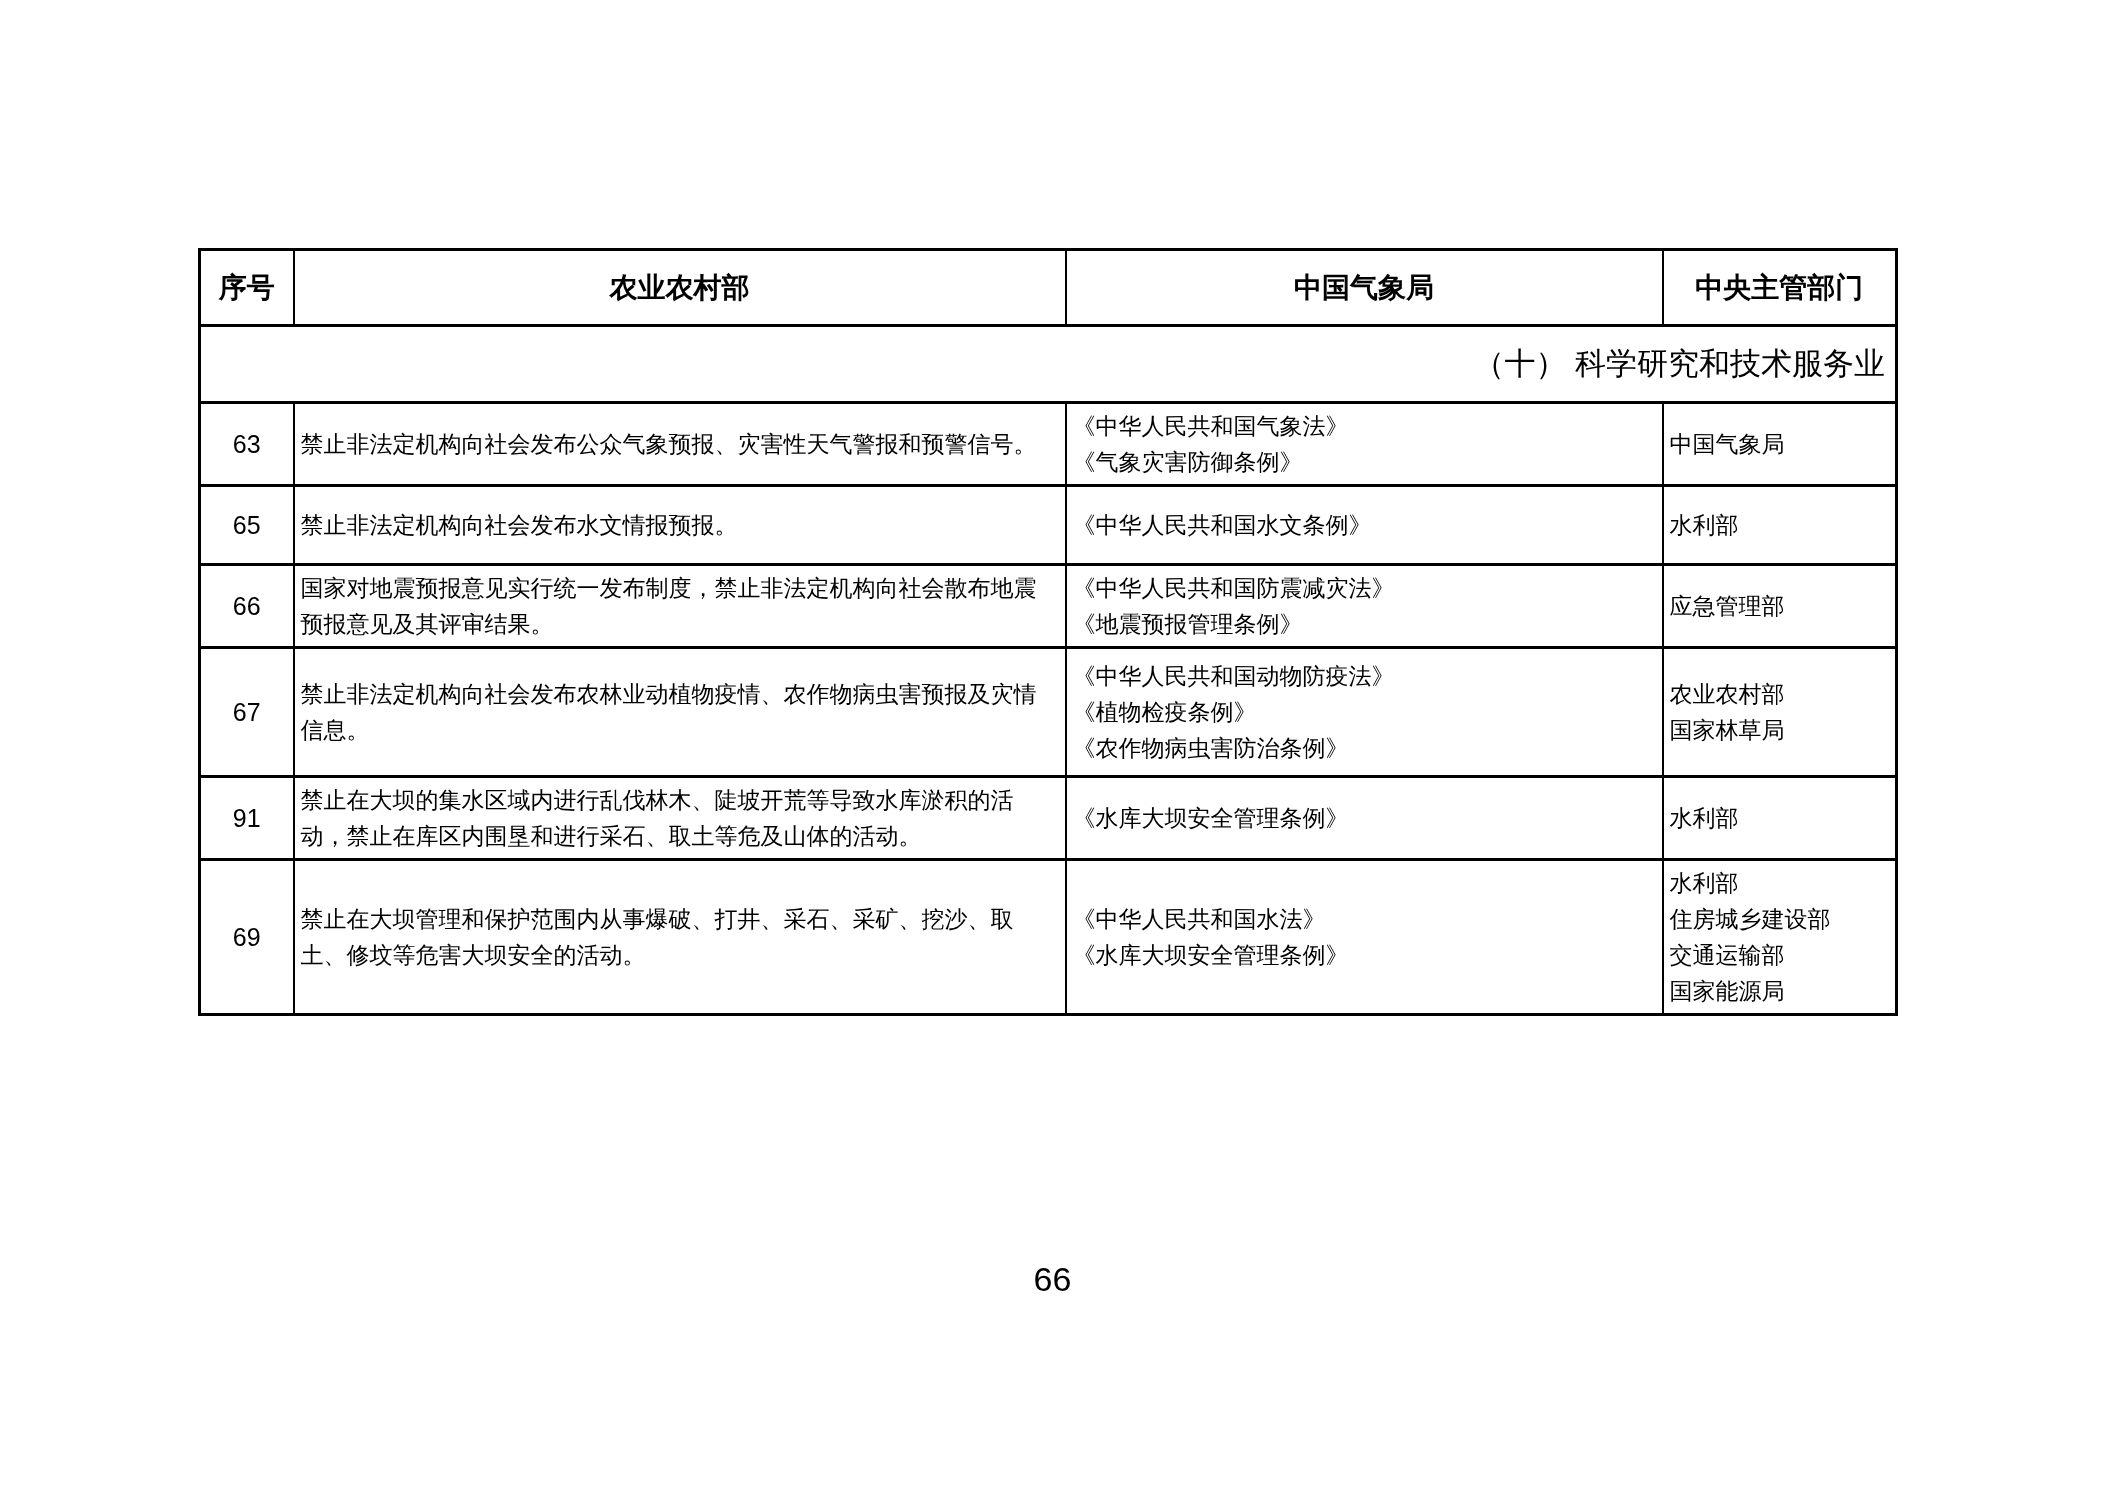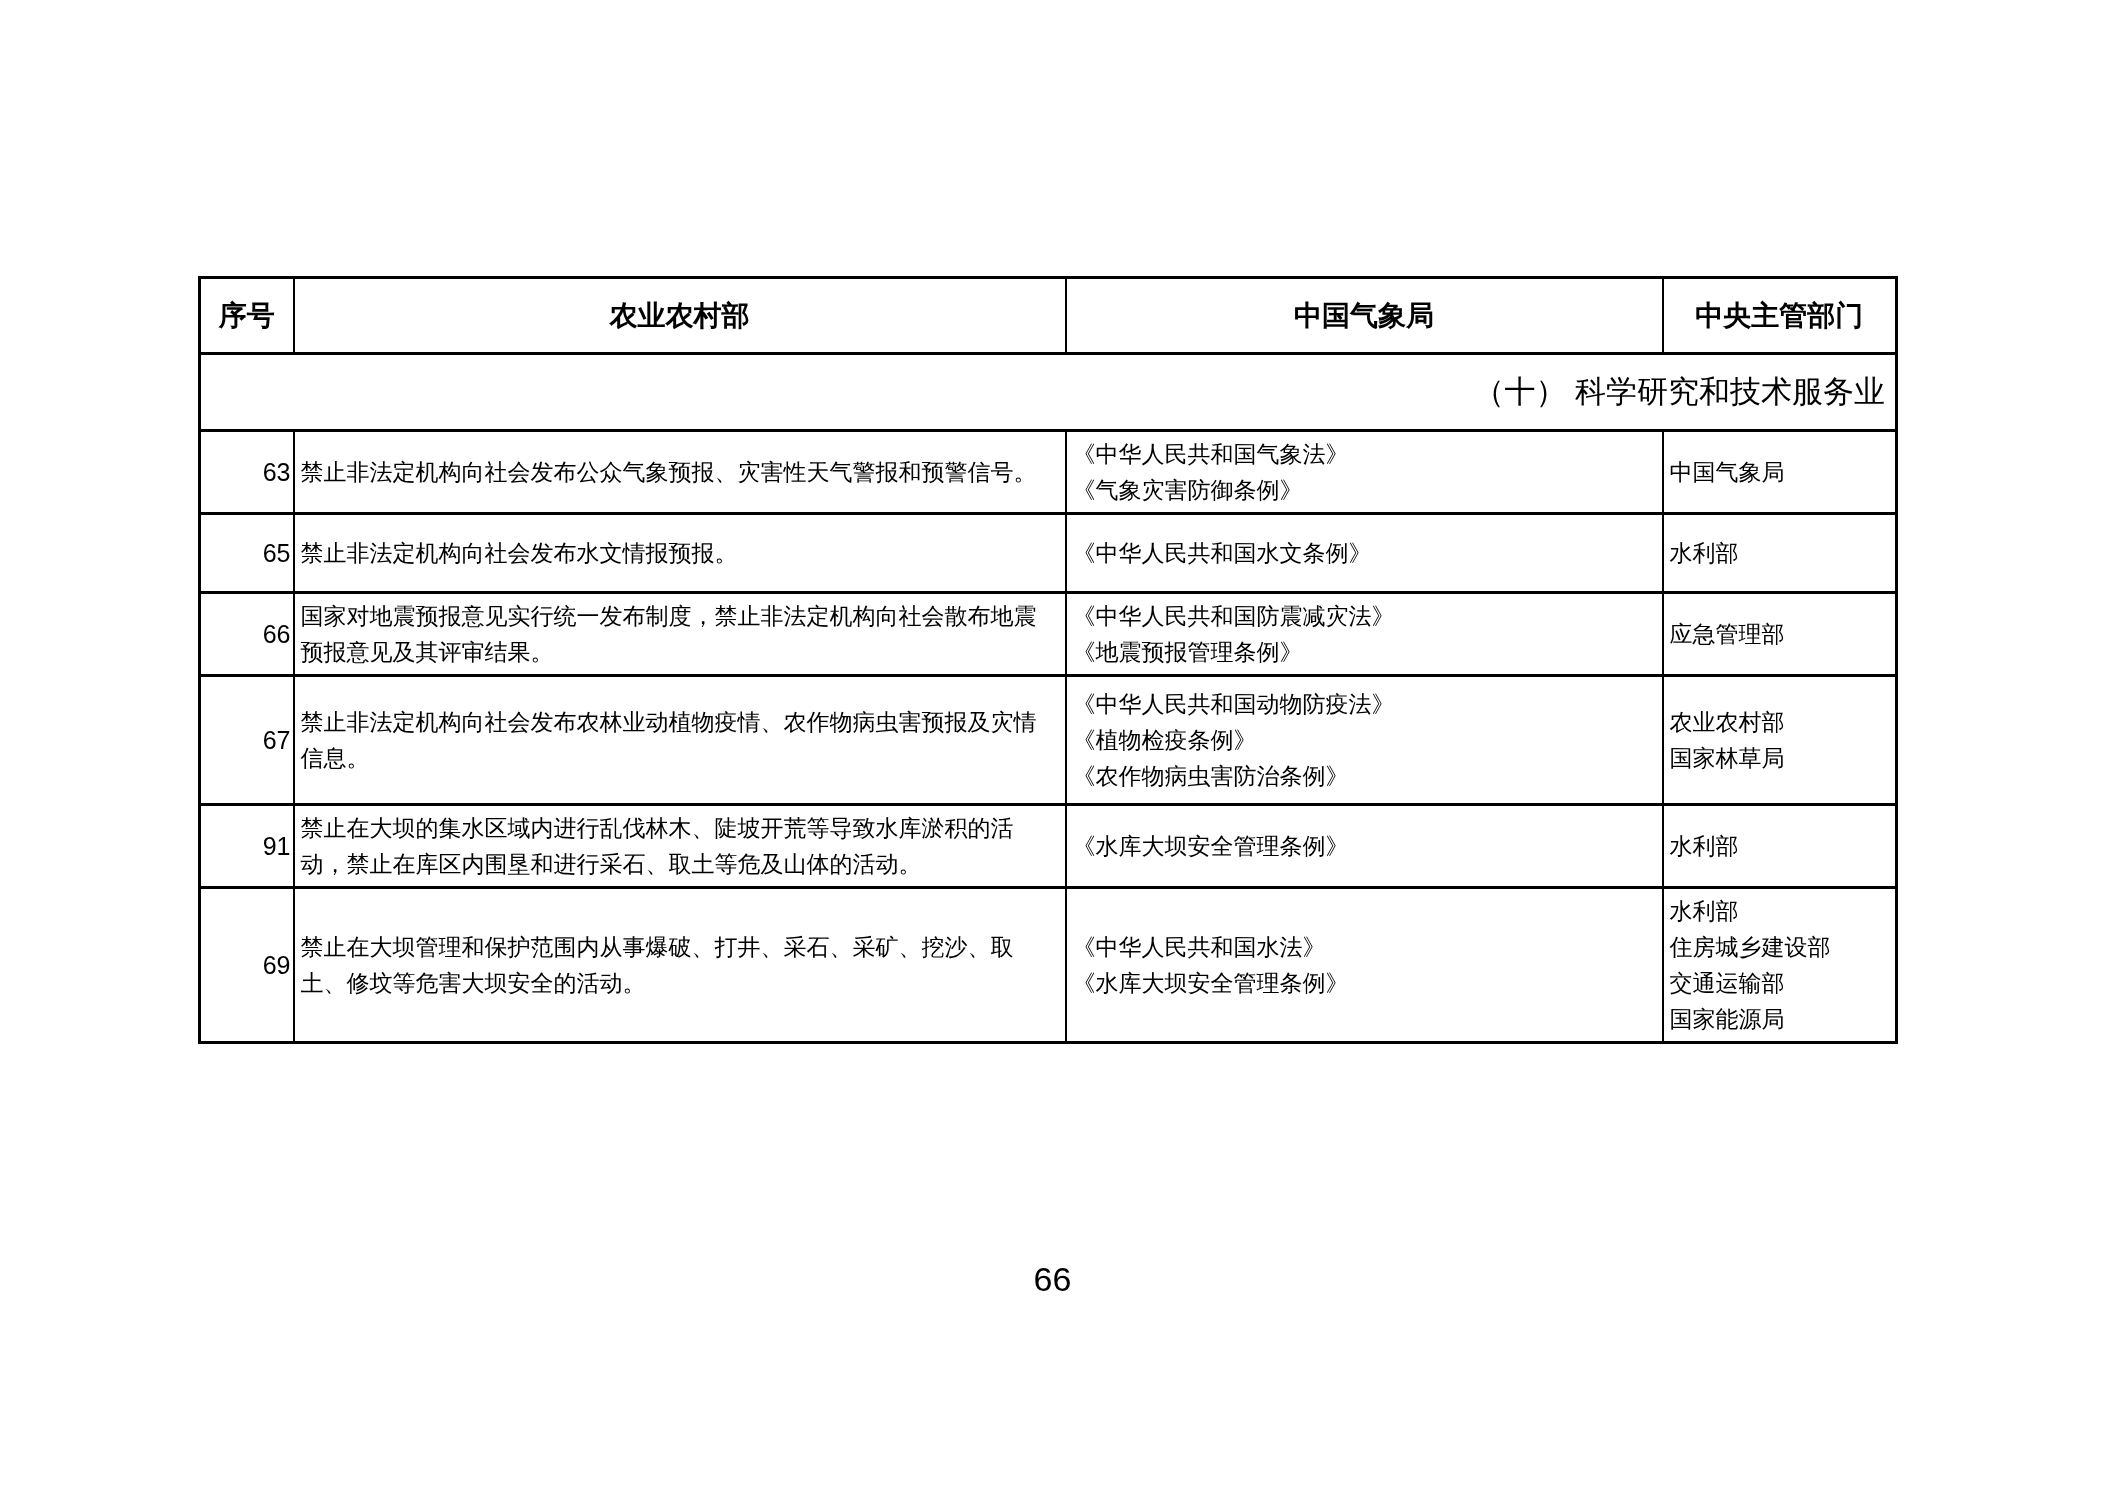--- a/index.html
+++ b/index.html
@@ -17,21 +17,20 @@
   }
   .doc-table {
     position: absolute;
     left: 198px;
     top: 248px;
     width: 1697px;
     border-collapse: collapse;
     table-layout: fixed;
     border: 3px solid #000000;
     background: #ffffff;
-    margin-top: 28px;
   }
   .doc-table th,
   .doc-table td {
     border-left: 2px solid #000000;
     border-right: 2px solid #000000;
     border-top: 3px solid #000000;
     border-bottom: 3px solid #000000;
     vertical-align: middle;
     color: #000000;
     background: #ffffff;
@@ -45,21 +44,21 @@
   }
   .section-cell {
     font-size: 31px;
     font-weight: 400;
     text-align: right;
     padding: 0 10px 0 16px;
     white-space: pre-line;
   }
   .c-no {
     font-size: 25px;
-    text-align: right;
+    text-align: center;
     padding: 0 2px;
   }
   .c-measure, .c-basis, .c-dept {
     font-size: 23px;
     line-height: 36px;
     text-align: left;
     padding: 4px 6px 4px 6px;
     white-space: pre-line;
   }
   .page-number {

